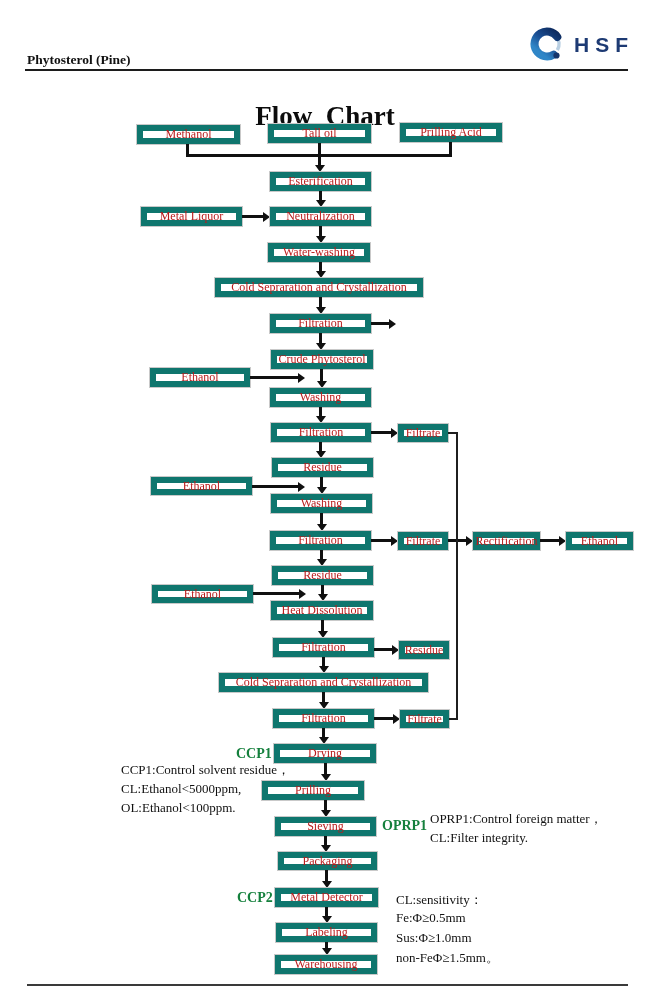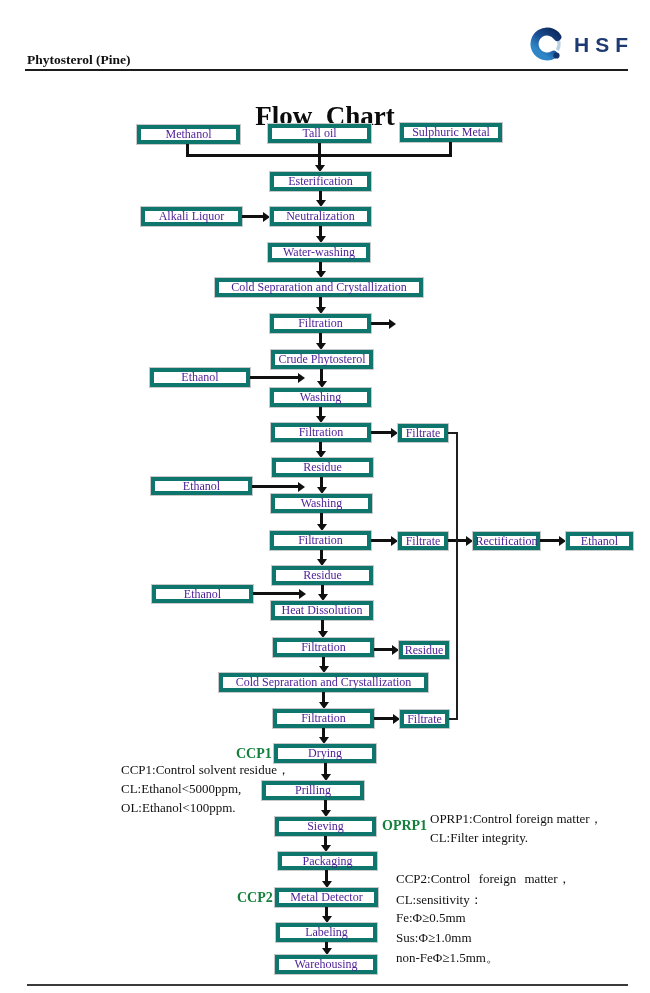--- a/index.html
+++ b/index.html
@@ -8,22 +8,22 @@
   
   .doc-title{position:absolute;left:27px;top:52px;font-weight:bold;font-size:13.5px;color:#111;white-space:nowrap;}
   .header-rule{position:absolute;left:25px;top:69px;width:603px;height:2px;background:#1c1c1c;}
   .footer-rule{position:absolute;left:27px;top:984px;width:601px;height:2px;background:#3a3a3a;}
   .logo{position:absolute;left:529px;top:24px;width:110px;height:42px;}
   .logo-text{position:absolute;left:574px;top:33px;font-family:"Liberation Sans",sans-serif;font-weight:bold;
              font-size:21px;letter-spacing:6px;color:#1d3a73;white-space:nowrap;}
   .chart-title{position:absolute;left:0;top:89px;width:650px;text-align:center;font-weight:bold;font-size:27px;
                color:#0c0c0c;white-space:pre;margin-top:12px;}
   
-  .node{position:absolute;background:#fff;border:4px solid #0f766e;box-shadow:0 0 0 1px #c9c9c9;
-        display:flex;align-items:center;justify-content:center;font-size:12px;color:#4c1d95;
+  .node{position:absolute;background:#fff;border:6px solid #0f766e;box-shadow:0 0 0 1px #c9c9c9;
+        display:flex;align-items:center;justify-content:center;font-size:12px;color:#b91c1c;
         text-align:center;white-space:nowrap;box-sizing:border-box;}
   
   .va{position:absolute;width:3px;background:#101010;}
   .va::after{content:"";position:absolute;bottom:-7px;left:50%;transform:translateX(-50%);
              border:5px solid transparent;border-bottom:none;border-top:7px solid #101010;}
   
   .ha{position:absolute;height:3px;background:#101010;}
   .ha::after{content:"";position:absolute;right:-7px;top:50%;transform:translateY(-50%);
              border:5px solid transparent;border-right:none;border-left:7px solid #101010;}
   
@@ -59,31 +59,31 @@
       </svg>
     </span>
   </div>
   <div class="logo-text">HSF</div>
   <div class="header-rule"></div>
 
   <div class="chart-title">Flow  Chart</div>
 
   <div class="node" style="left:137px;top:125px;width:103px;height:19px">Methanol</div>
   <div class="node" style="left:268px;top:124px;width:103px;height:19px">Tall oil</div>
-  <div class="node" style="left:400px;top:123px;width:102px;height:19px">Sulphuric Metal</div>
+  <div class="node" style="left:400px;top:123px;width:102px;height:19px">Prilling Acid</div>
 
   <div class="vt" style="left:186px;top:144px;height:11px"></div>
   <div class="vt" style="left:449px;top:142px;height:13px"></div>
   <div class="ht" style="left:186px;top:154px;width:266px"></div>
   <div class="va" style="left:318px;top:143px;height:22px"></div>
 
   <div class="node" style="left:270px;top:172px;width:101px;height:19px">Esterification</div>
   <div class="va" style="left:319px;top:191px;height:9px"></div>
 
-  <div class="node" style="left:141px;top:207px;width:101px;height:19px">Alkali Liquor</div>
+  <div class="node" style="left:141px;top:207px;width:101px;height:19px">Metal Liquor</div>
   <div class="ha" style="left:242px;top:215px;width:21px"></div>
   <div class="node" style="left:270px;top:207px;width:101px;height:19px">Neutralization</div>
   <div class="va" style="left:319px;top:226px;height:10px"></div>
 
   <div class="node" style="left:268px;top:243px;width:102px;height:19px">Water-washing</div>
   <div class="va" style="left:319px;top:262px;height:9px"></div>
 
   <div class="node" style="left:215px;top:278px;width:208px;height:19px">Cold Sepraration and Crystallization</div>
   <div class="va" style="left:319px;top:297px;height:10px"></div>
 
@@ -166,21 +166,20 @@
   <div class="anno" style="left:430px;top:830px">CL:Filter integrity.</div>
   <div class="va" style="left:324px;top:836px;height:9px"></div>
 
   <div class="node" style="left:278px;top:852px;width:99px;height:18px">Packaging</div>
   <div class="va" style="left:325px;top:870px;height:11px"></div>
 
   <div class="cclabel" style="left:237px;top:890px">CCP2</div>
   <div class="node" style="left:275px;top:888px;width:103px;height:19px">Metal Detector</div>
   <div class="va" style="left:325px;top:907px;height:9px"></div>
 
-  <div class="anno justify" style="left:396px;top:870px">CCP2:Control foreign matter，</div>
   <div class="anno" style="left:396px;top:891px">CL:sensitivity：</div>
   <div class="anno" style="left:396px;top:910px">Fe:Φ≥0.5mm</div>
   <div class="anno" style="left:396px;top:930px">Sus:Φ≥1.0mm</div>
   <div class="anno" style="left:396px;top:949px">non-FeΦ≥1.5mm。</div>
 
   <div class="node" style="left:276px;top:923px;width:101px;height:19px">Labeling</div>
   <div class="va" style="left:325px;top:942px;height:6px"></div>
 
   <div class="node" style="left:275px;top:955px;width:102px;height:19px">Warehousing</div>
 

